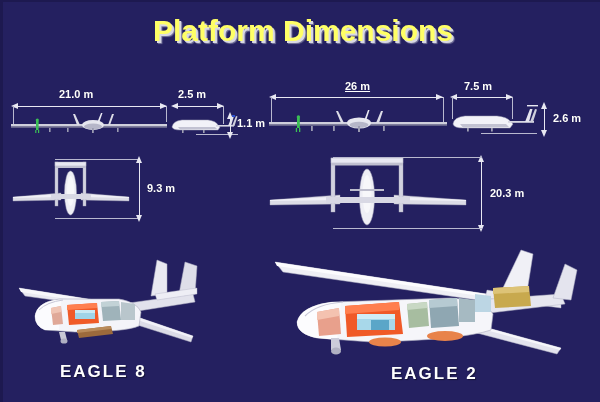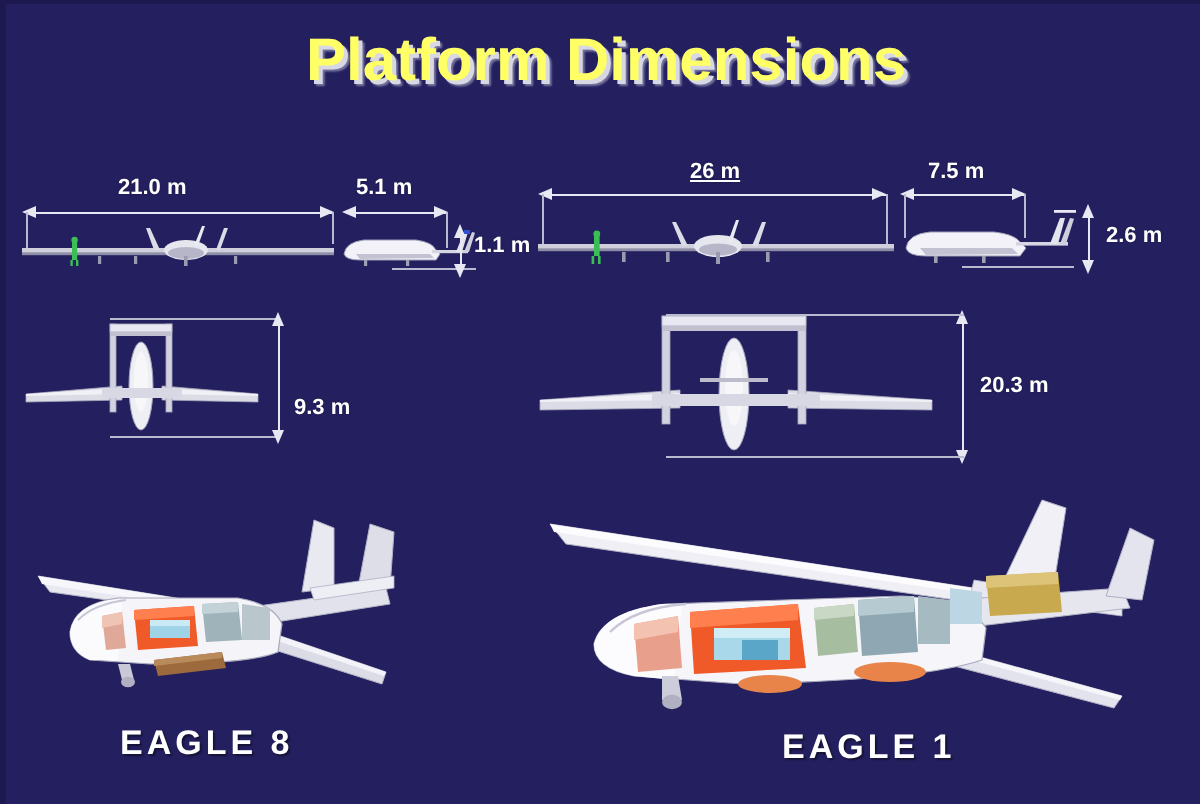--- a/index.html
+++ b/index.html
@@ -92,21 +92,21 @@
   <div class="arrow arr-l" style="left:8px; top:101px;"></div>
   <div class="arrow arr-r" style="left:157px; top:101px;"></div>
   <div class="ext" style="left:10px; top:104px; width:1px; height:18px;"></div>
   <div class="ext" style="left:163px; top:104px; width:1px; height:16px;"></div>
   <div class="dim-label" style="left:56px; top:86px;">21.0 m</div>
 
   <div class="hline" style="left:170px; top:104px; width:50px;"></div>
   <div class="arrow arr-l" style="left:168px; top:101px;"></div>
   <div class="arrow arr-r" style="left:214px; top:101px;"></div>
   <div class="ext" style="left:220px; top:104px; width:1px; height:18px;"></div>
-  <div class="dim-label" style="left:175px; top:86px;">5.1 m</div>
+  <div class="dim-label" style="left:175px; top:86px;">2.5 m</div>
 
   <div class="draw" style="left:6px; top:108px;">
     <svg width="160" height="30" viewBox="0 0 160 30">
 
       <rect x="2" y="14" width="156" height="2.4" fill="#cfcfdc"></rect>
       <rect x="2" y="16.4" width="156" height="1.2" fill="#8d8da4"></rect>
 
       <ellipse cx="84" cy="15" rx="11" ry="5" fill="#e6e6ee"></ellipse>
       <ellipse cx="84" cy="16.5" rx="9" ry="3" fill="#b6b6c8"></ellipse>
 
@@ -227,21 +227,21 @@
 
       <rect x="40" y="37" width="40" height="5" fill="#d8d8e4"></rect>
     </svg>
   </div>
 
   <div class="ext" style="left:52px; top:157px; width:84px; height:1px;"></div>
   <div class="ext" style="left:52px; top:216px; width:84px; height:1px;"></div>
   <div class="vline" style="left:136px; top:159px; height:55px;"></div>
   <div class="arrow arr-u" style="left:133px; top:154px;"></div>
   <div class="arrow arr-d" style="left:133px; top:213px;"></div>
-  <div class="dim-label" style="left:144px; top:180px;margin-top:16px;">9.3 m</div>
+  <div class="dim-label" style="left:144px; top:180px;">9.3 m</div>
 
   <div class="draw" style="left:265px; top:152px;">
     <svg width="200" height="84" viewBox="0 0 200 84">
       <path d="M2 46 L72 41 L72 50 L2 51 Z" fill="#dcdce6" stroke="#a6a6ba" stroke-width="0.4"></path>
       <path d="M198 46 L126 41 L126 50 L198 51 Z" fill="#dcdce6" stroke="#a6a6ba" stroke-width="0.4"></path>
       <path d="M2 46 L72 42.5 L72 46 L2 47 Z" fill="#f0f0f6"></path>
       <path d="M198 46 L126 42.5 L126 46 L198 47 Z" fill="#f0f0f6"></path>
       <rect x="63" y="4" width="4" height="54" fill="#d2d2e0" stroke="#a6a6ba" stroke-width="0.4"></rect>
       <rect x="131" y="4" width="4" height="54" fill="#d2d2e0" stroke="#a6a6ba" stroke-width="0.4"></rect>
       <rect x="63" y="4" width="72" height="5" fill="#e8e8f2" stroke="#a6a6ba" stroke-width="0.4"></rect>
@@ -351,15 +351,15 @@
       <path d="M232 46 L268 44 L268 50 L232 52 Z" fill="#ddc377"></path>
 
       <ellipse cx="124" cy="100" rx="16" ry="4.5" fill="#e8834a"></ellipse>
       <ellipse cx="184" cy="94" rx="18" ry="5" fill="#e8834a"></ellipse>
 
       <path d="M70 96 L70 108 L80 108 L78 96 Z" fill="#ccccda"></path>
       <ellipse cx="75" cy="109" rx="5" ry="3.6" fill="#b0b0c2"></ellipse>
     </svg>
   </div>
 
-  <div class="plane-name" style="left:388px; top:362px;">EAGLE 1</div>
+  <div class="plane-name" style="left:388px; top:362px;">EAGLE 2</div>
 
 </div>
 
 </body></html>

